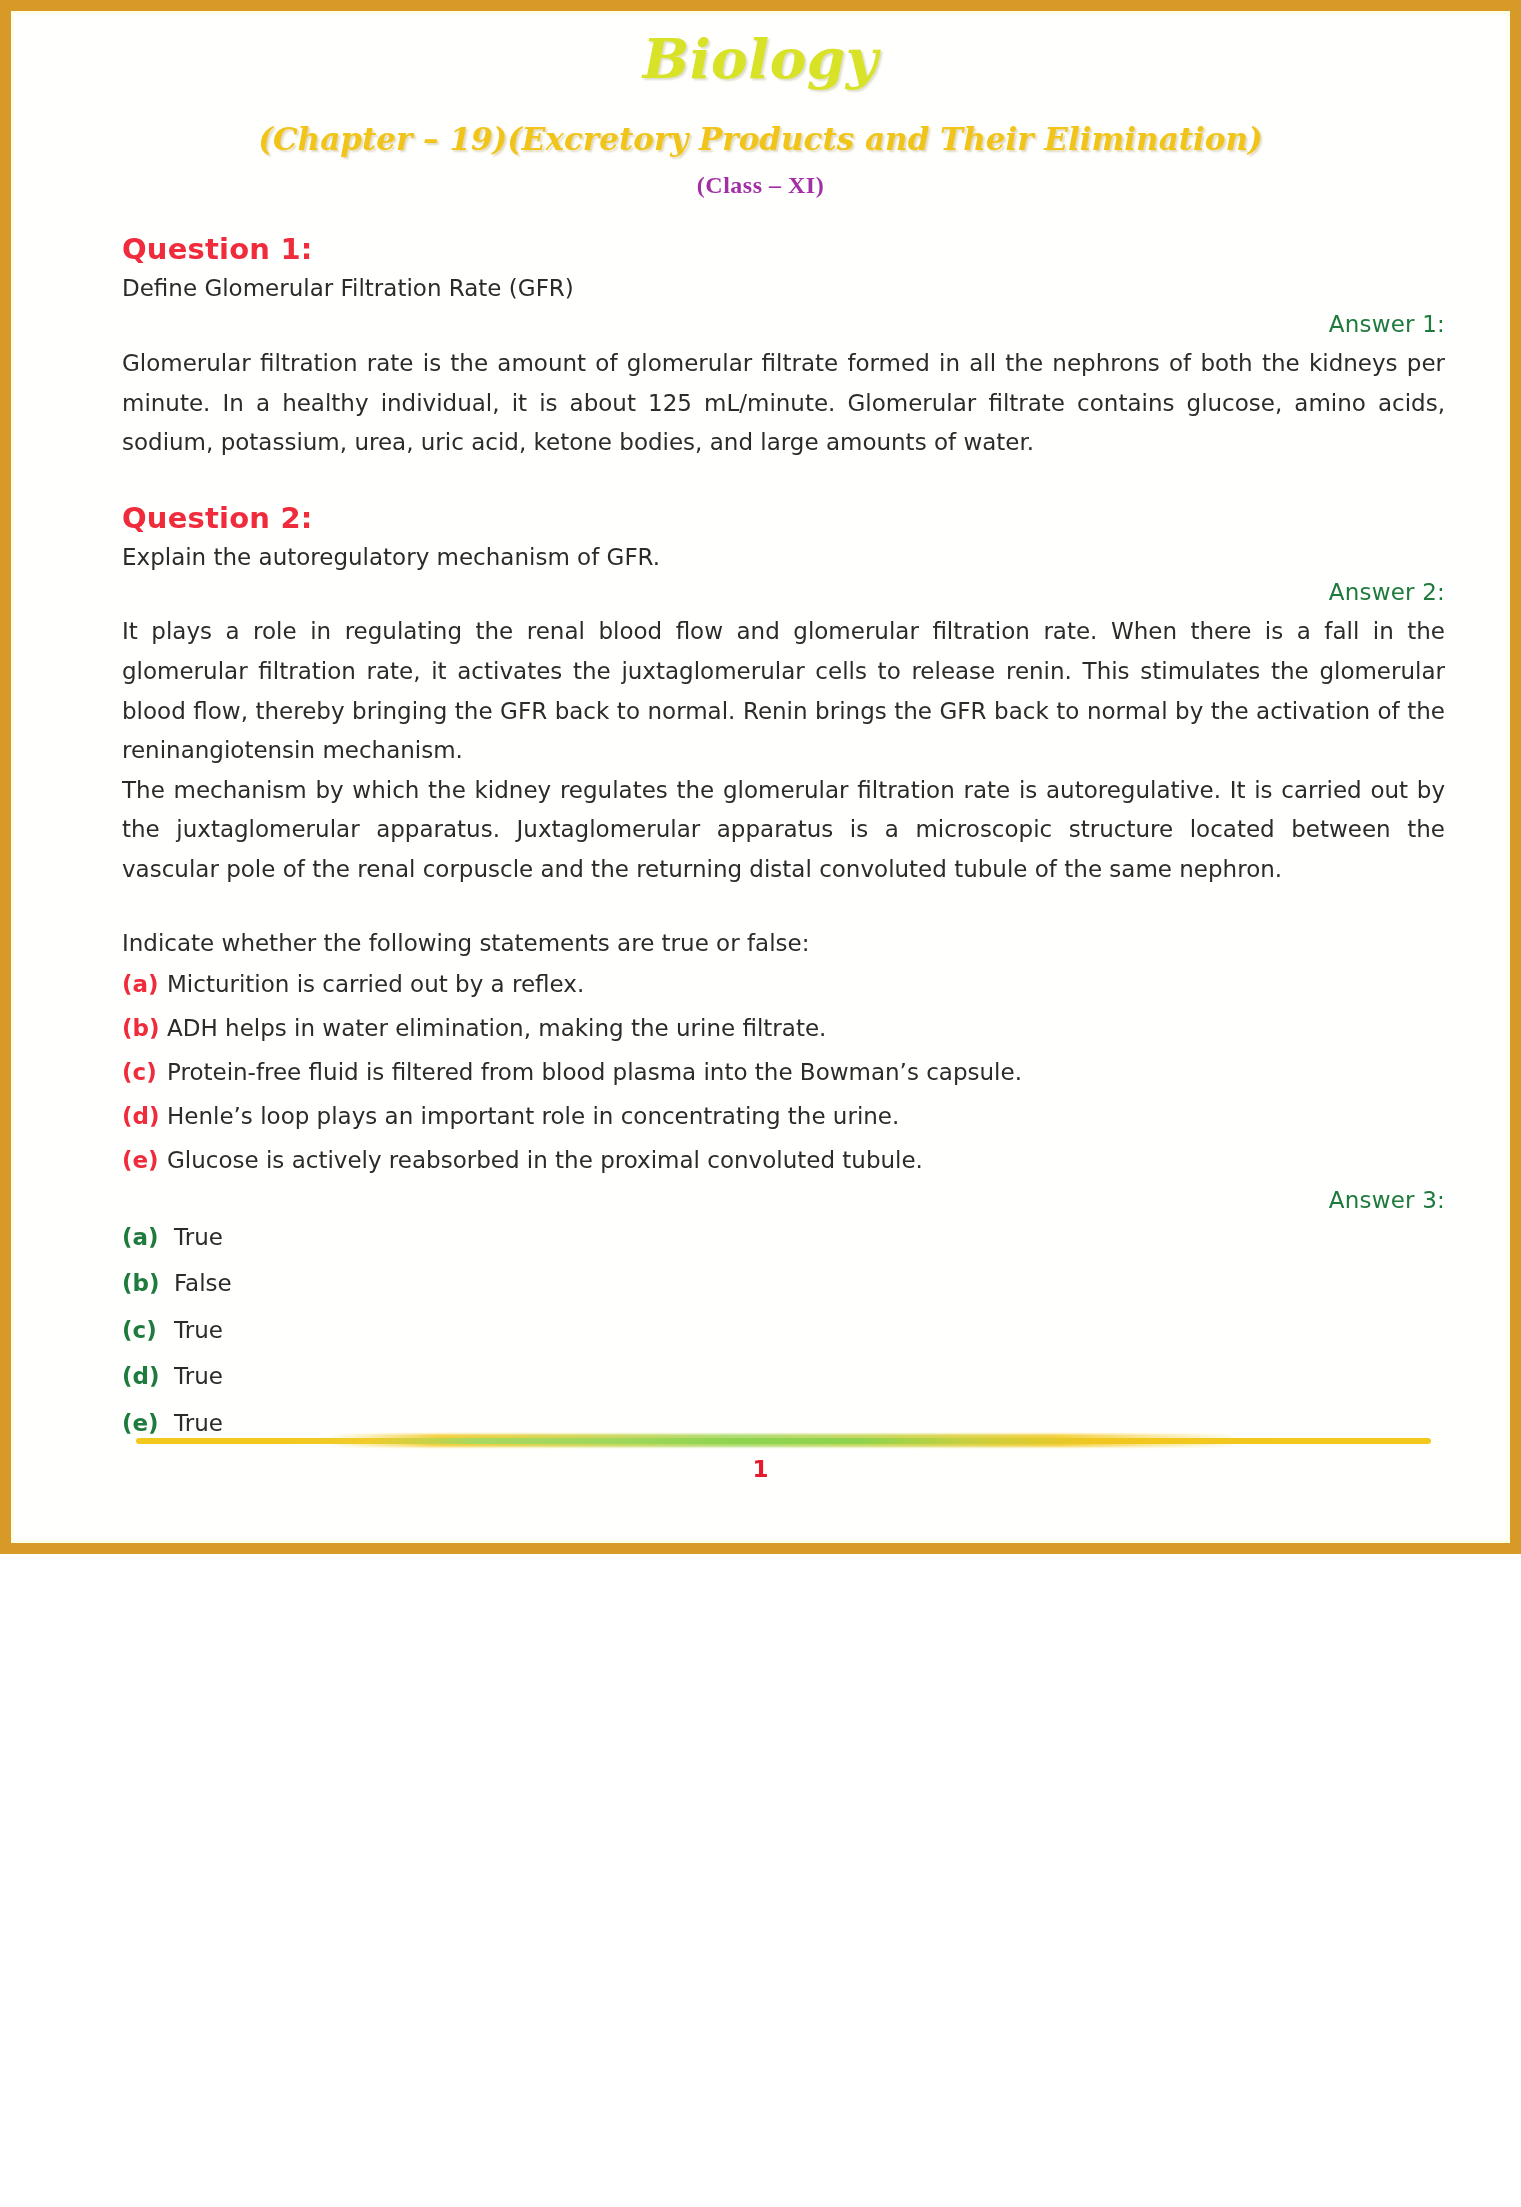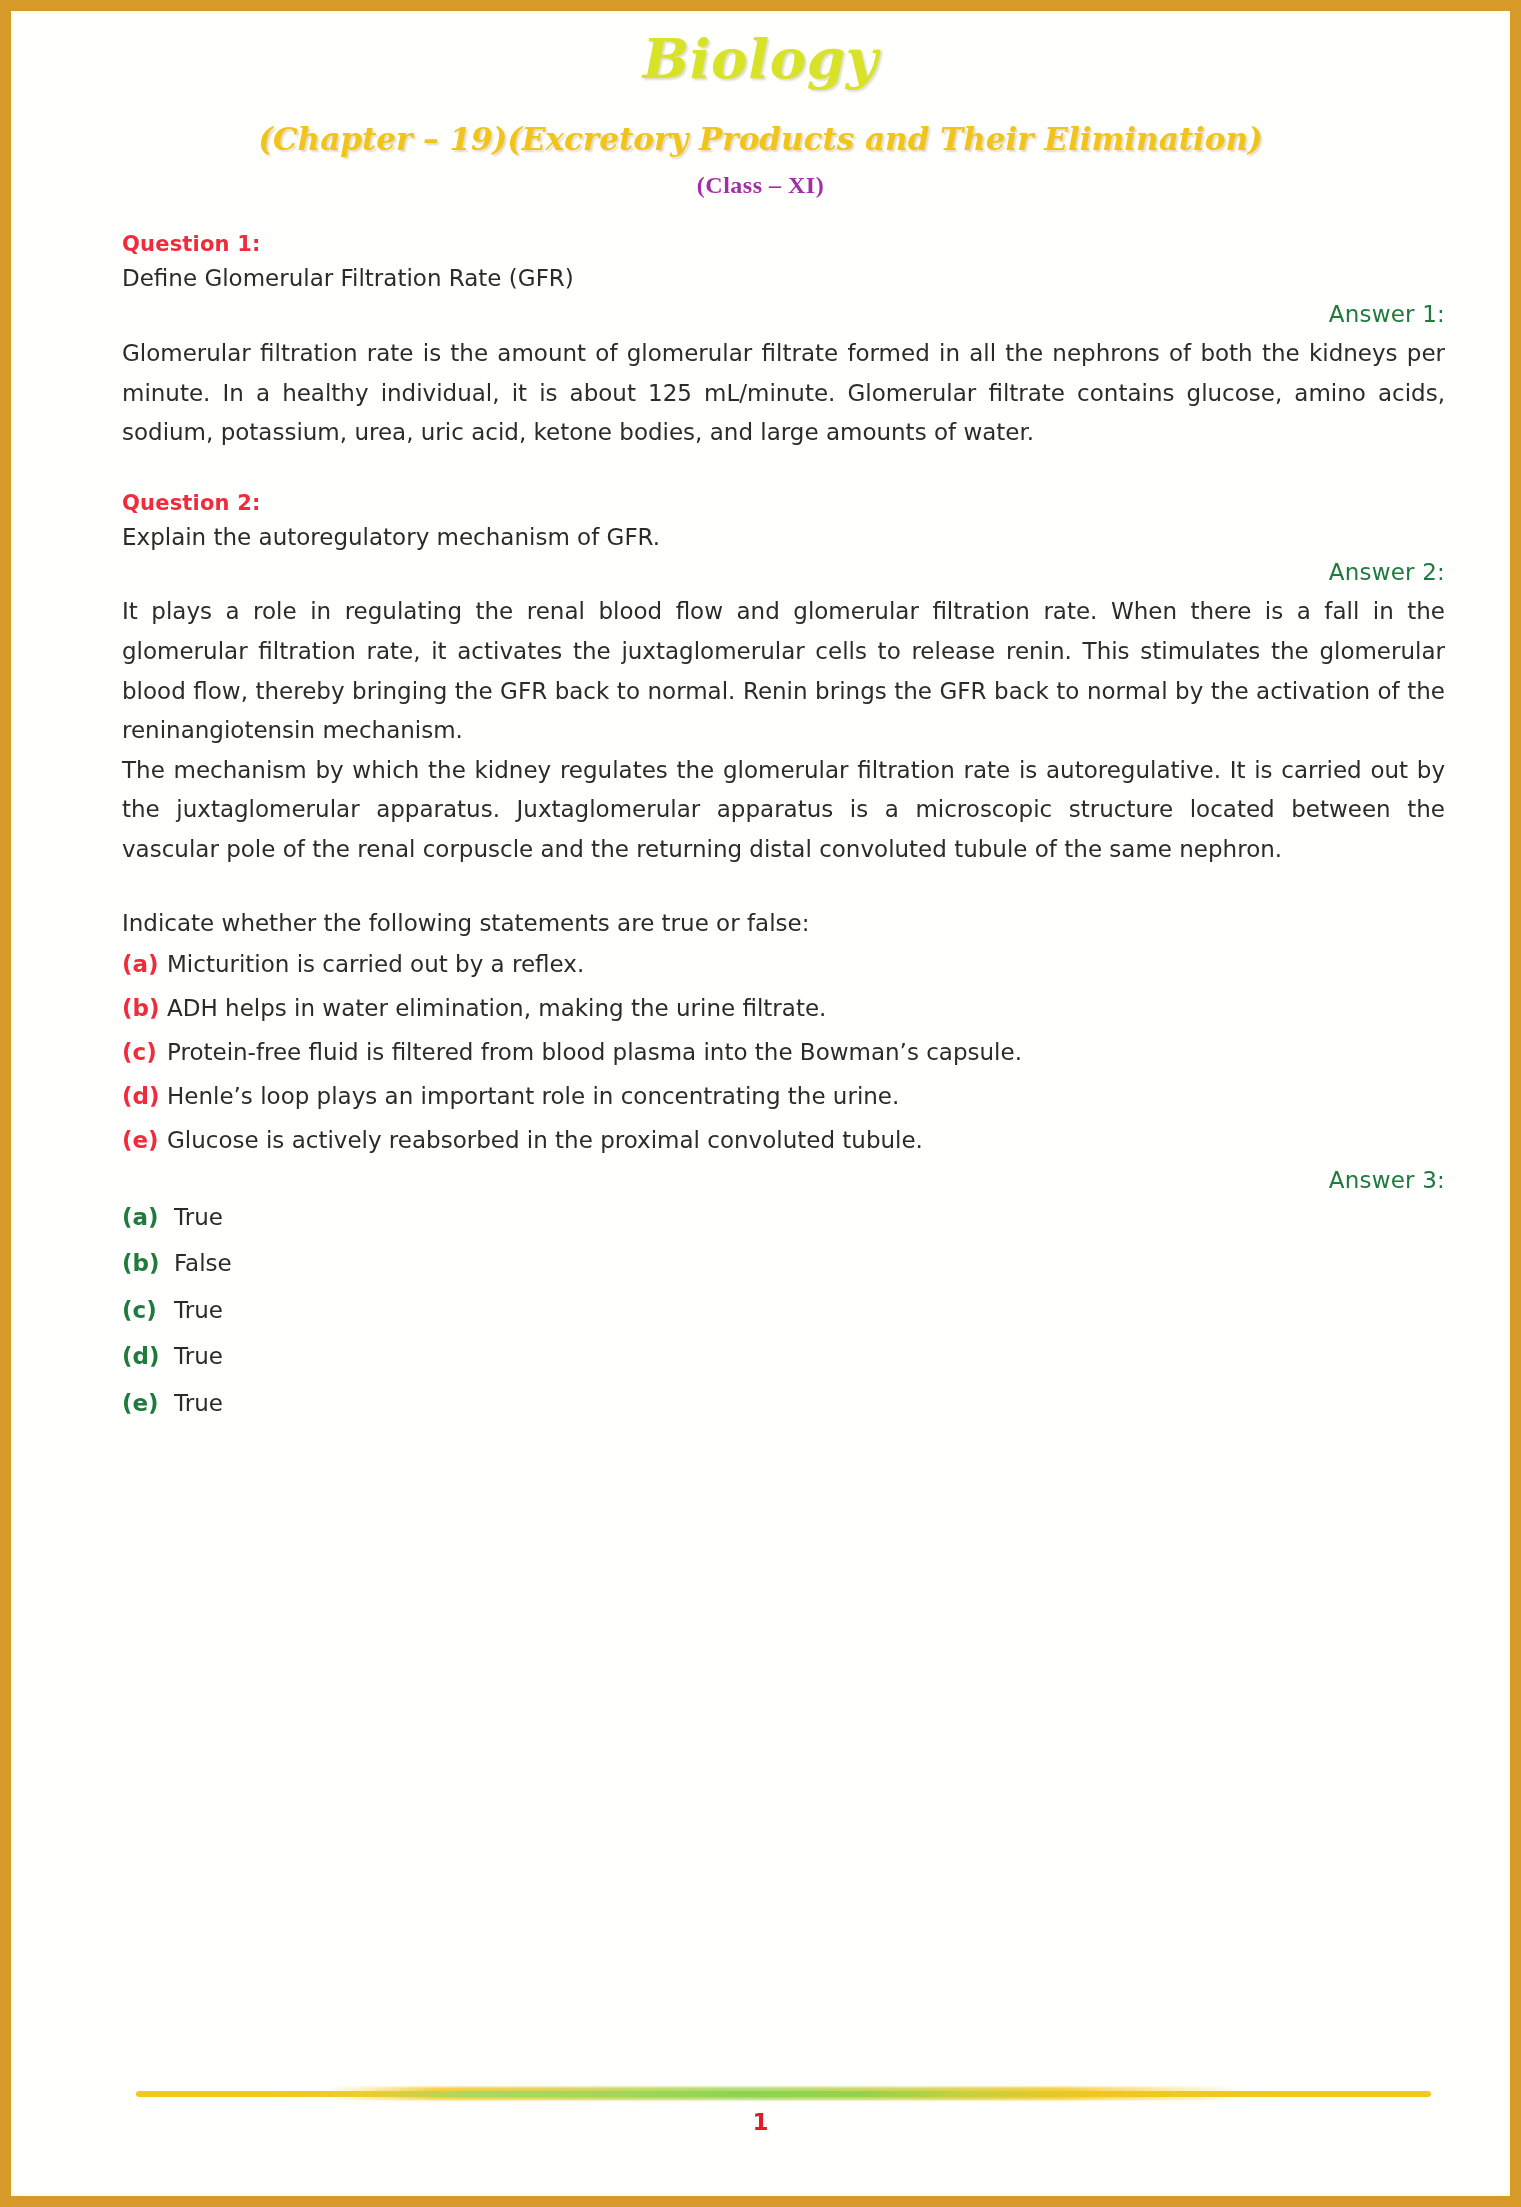--- a/index.html
+++ b/index.html
@@ -7,21 +7,21 @@
     margin: 0;
     padding: 0;
     background: #ffffff;
   }
   body {
     font-family: "DejaVu Sans", sans-serif;
   }
   .page {
     position: relative;
     width: 1521px;
-    height: 2207px;
+    height: 1554px;
     box-sizing: border-box;
     background: #b91c1c;
     overflow: hidden;
   }
   
   .frame-outer {
     position: absolute;
     inset: 0;
     border: 11px solid #d79a28;
     box-sizing: border-box;
@@ -82,21 +82,21 @@
   }
 
   
   .content {
     margin: 34px 62px 0 108px;
     color: #221f1f;
   }
   .q-head {
     color: #ef2b3c;
     font-weight: bold;
-    font-size: 21px;
+    font-size: 29px;
     margin: 0 0 6px 0;
     letter-spacing: 0.2px;
   }
   .a-head {
     color: #1f7a3d;
     font-weight: normal;
     font-size: 23px;
     margin: 5px 0 7px 0;
     letter-spacing: 0.2px;
     text-align: right;

